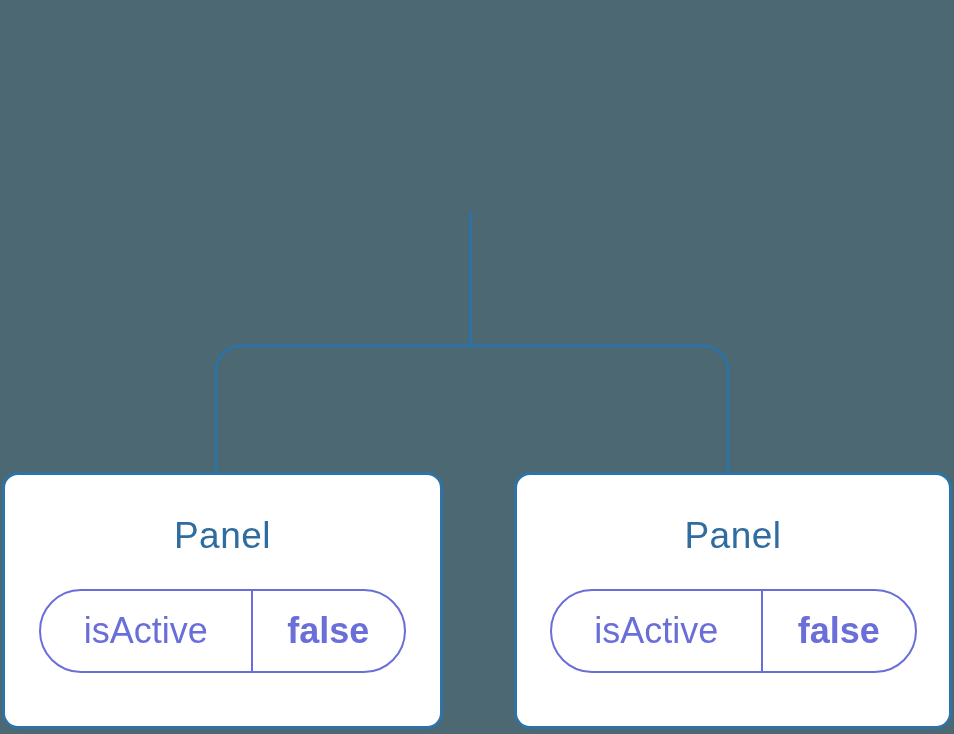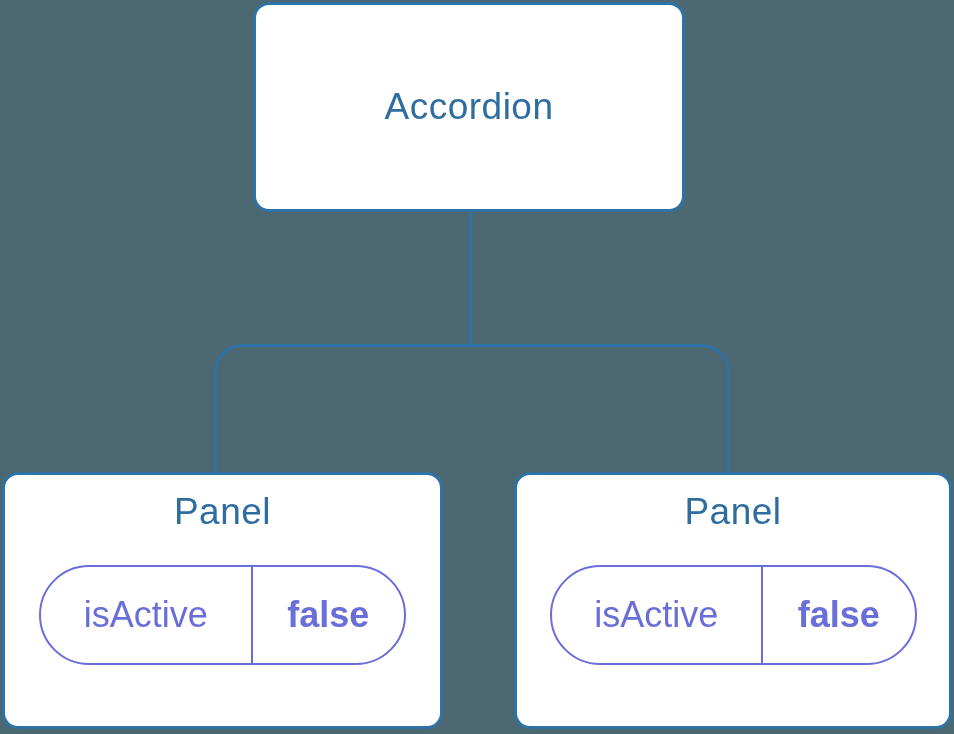--- a/index.html
+++ b/index.html
@@ -53,30 +53,30 @@
     border-radius:28px 28px 0 0;
     background:transparent;
   }
   .panel-node{
     top:472px;height:257px;
     display:flex;flex-direction:column;align-items:center;
   }
   .panel-left{left:2px;width:441px;}
   .panel-right{left:514px;width:438px;}
   .panel-title{
-    margin-top:16px;
+    margin-top:40px;
     color:var(--node-text);
     font-size:37px;
     font-weight:500;
     letter-spacing:0.5px;
     text-align:center;
   }
   .prop-pill{
     margin-top:32px;
-    width:367px;height:100px;
+    width:367px;height:84px;
     border:2.5px solid var(--pill-border);
     border-radius:50px;
     display:flex;
     align-items:stretch;
     overflow:hidden;
     color:var(--pill-text);
     font-size:36px;
   }
   .prop-name{
     flex:0 0 58.3%;
@@ -86,23 +86,20 @@
   .prop-value{
     flex:1;
     display:flex;align-items:center;justify-content:center;font-weight:bold;
   }
 </style>
 </head>
 <body>
 
 <div class="stage">
 
-  <div class="node root-node">
-    <span class="node-label">Accordion</span>
-  </div>
 
   <div class="connector-stem"></div>
   <div class="connector-bracket"></div>
 
   <div class="node panel-node panel-left">
     <div class="panel-title">Panel</div>
     <div class="prop-pill">
       <div class="prop-name">isActive</div>
       <div class="prop-value">false</div>
     </div>

